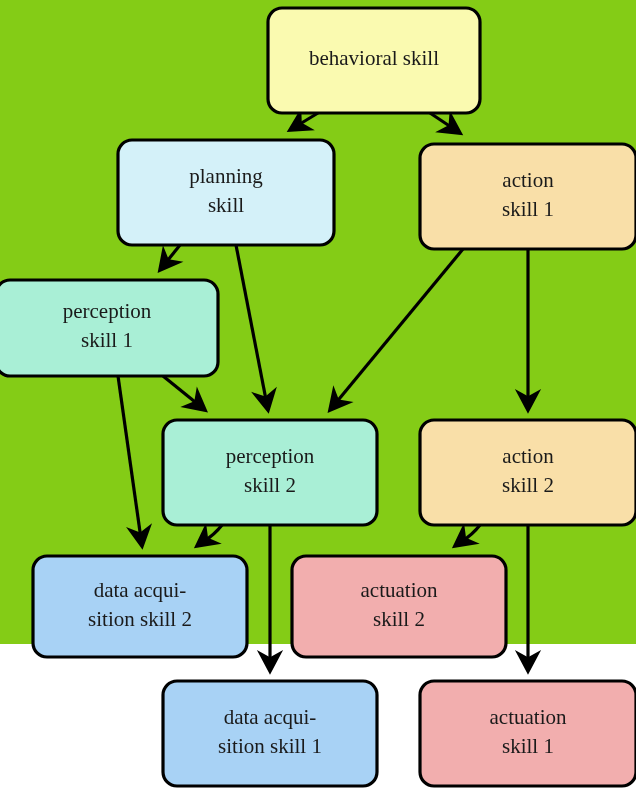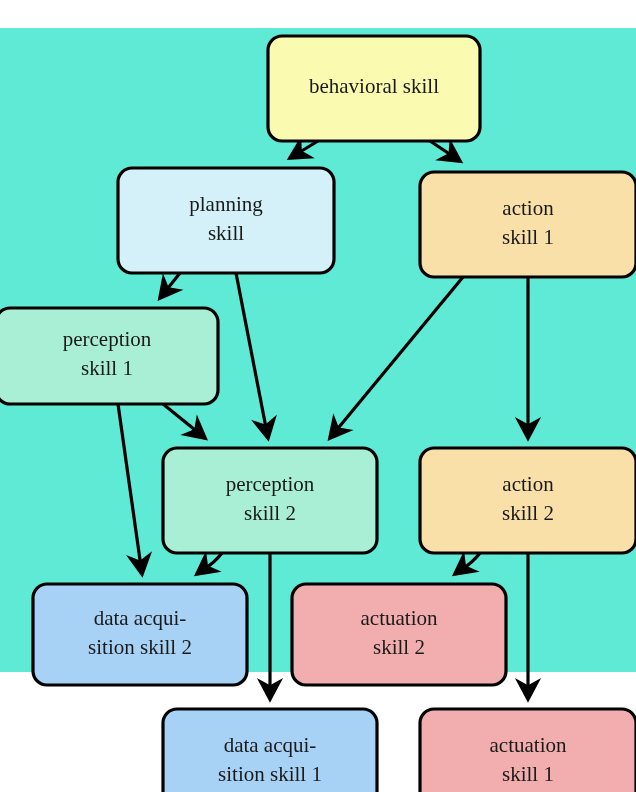--- a/index.html
+++ b/index.html
@@ -10,22 +10,21 @@
   body {
     width: 636px;
     height: 792px;
     overflow: hidden;
     font-family: "Liberation Serif", "DejaVu Serif", serif;
   }
   #diagram-root {
     position: relative;
     width: 636px;
     height: 644px;
-    background: #5eead4;
-    margin-top: 28px;
+    background: #84cc16;
   }
   svg#graph {
     display: block;
     width: 636px;
     height: 792px;
   }
   .node-box {
     stroke: #000000;
     stroke-width: 3.2;
     stroke-linejoin: round;

